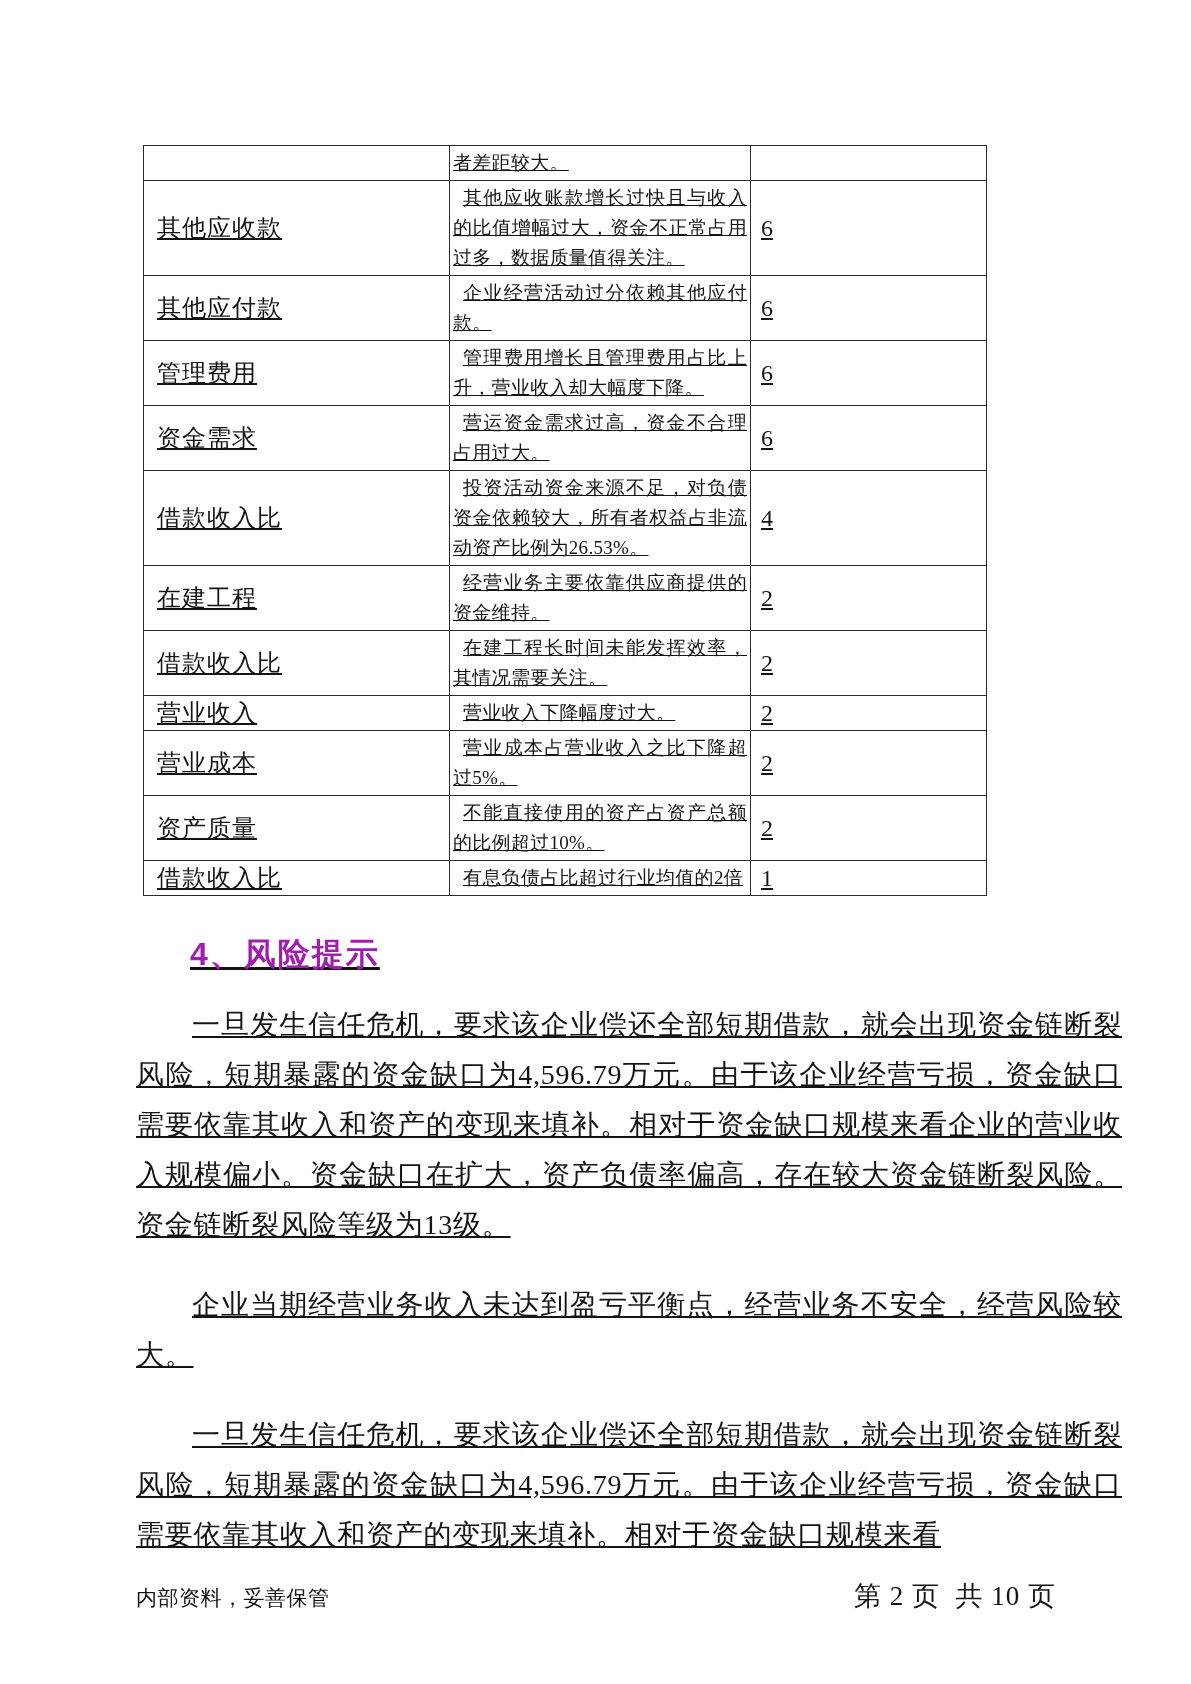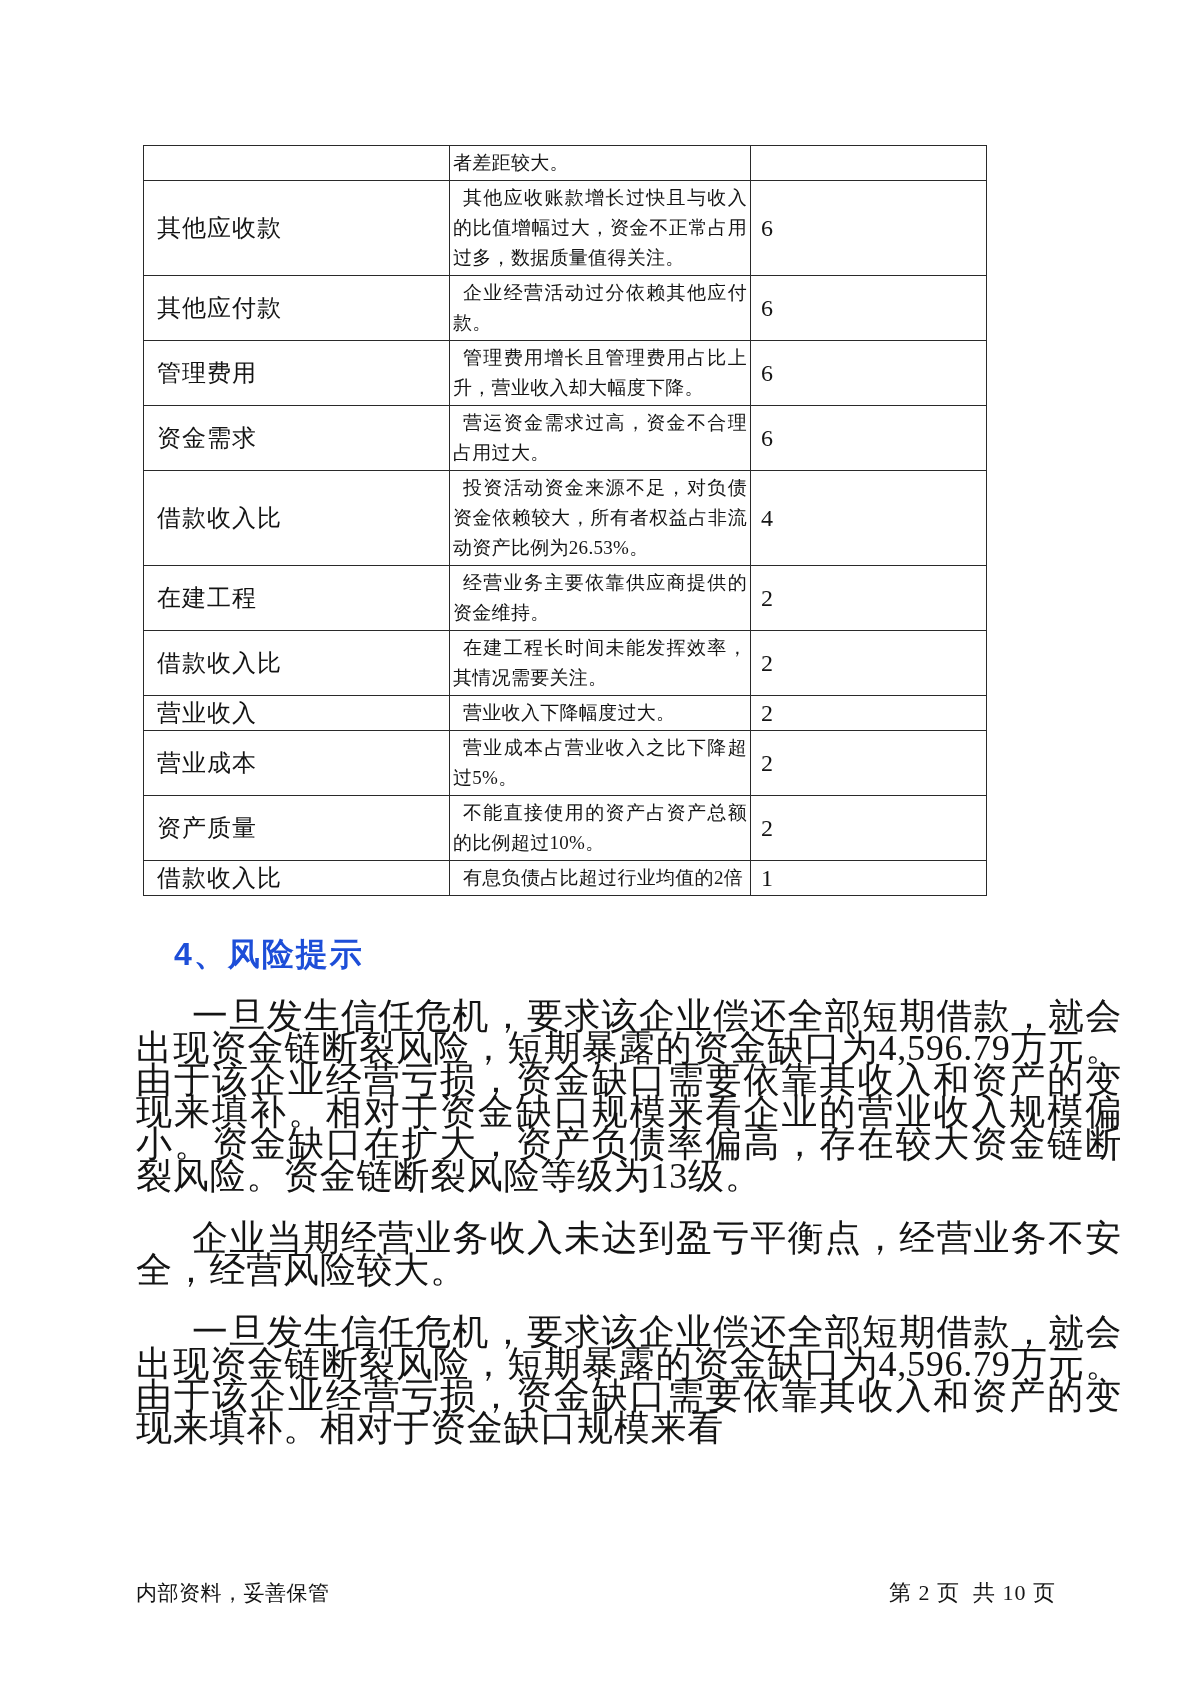--- a/index.html
+++ b/index.html
@@ -8,20 +8,21 @@
     width: 1191px; height: 1684px;
     position: relative;
     font-family: "Liberation Serif", "DejaVu Serif", serif;
     color: #141414;
     overflow: hidden;
   }
   .page {
     position: absolute; inset: 0;
     padding: 145px 69px 0 136px;
     background: #ffffff;
+    text-decoration: underline;
   }
   table.risk-table {
     border-collapse: collapse;
     table-layout: fixed;
     width: 843px;
     margin-left: 7px;
   }
   table.risk-table td {
     border: 1.5px solid #2a2a2a;
     vertical-align: middle;
@@ -41,52 +42,52 @@
     text-align: justify;
     text-indent: 10px;
   }
   td.cell-desc.no-indent { text-indent: 0; }
   td.cell-value {
     font-size: 24px;
     line-height: 30px;
     padding: 2px 4px 2px 10px;
   }
   h2.section-heading {
-    margin: 38px 0 0 38px;
+    margin: 38px 0 0 54px;
     font-family: "Liberation Sans", "DejaVu Sans", sans-serif;
     font-size: 32px;
     font-weight: bold;
     letter-spacing: 2px;
     line-height: 40px;
-    color: #1d4ed8;
+    color: #a21caf;
   }
   p.para {
-    font-size: 36px;
+    font-size: 28px;
     letter-spacing: 0.75px;
-    line-height: 32px;
+    line-height: 50px;
     text-align: justify;
     text-indent: 56px;
     margin-top: 30px;
   }
   p.para.first { margin-top: 26px; }
   .footer {
     position: absolute;
     left: 136px; right: 135px; top: 1578px;
     display: flex;
     justify-content: space-between;
     align-items: baseline;
     gap: 28px;
   }
   .footer-left {
     font-family: "Liberation Sans", "DejaVu Sans", sans-serif;
     font-size: 21px;
     letter-spacing: 0.5px;
   }
   .footer-right {
-    font-size: 22px;
+    font-size: 27px;
     letter-spacing: 1px;
     white-space: pre;
   }
 </style>
 </head>
 <body>
 
 <div class="page">
 
   <table class="risk-table">

